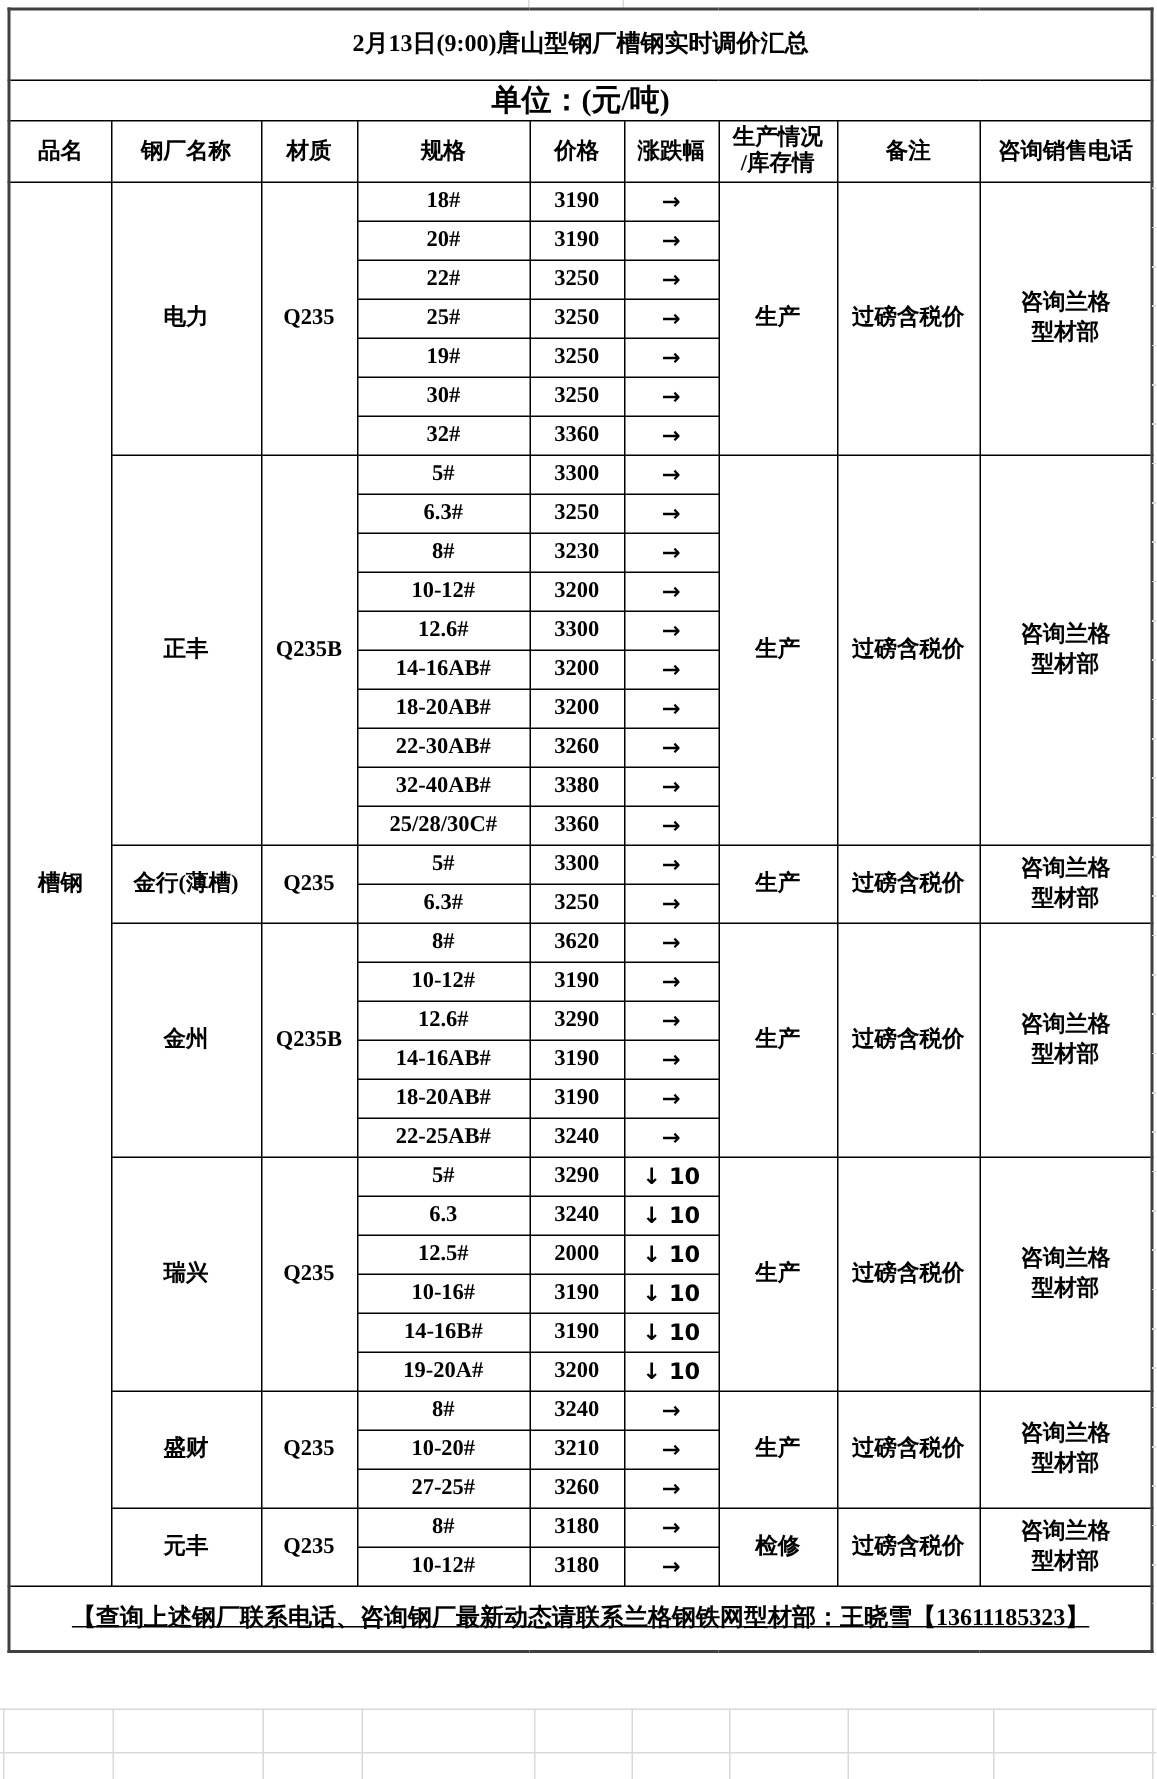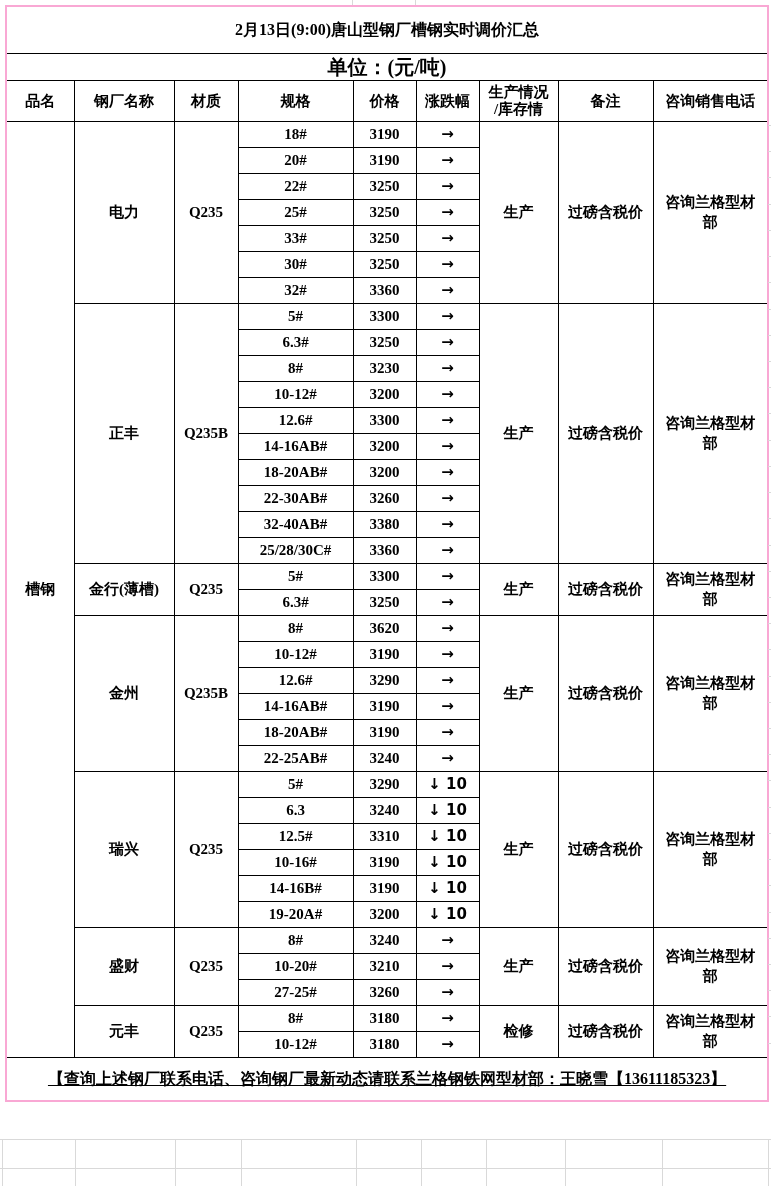--- a/index.html
+++ b/index.html
@@ -9,39 +9,39 @@
     background:#ffffff;
     overflow:hidden;
     font-family:"Liberation Serif","DejaVu Serif",serif;
     color:#000;
   }
   table.price-table{
     position:absolute;left:5px;top:5px;
     width:762px;
     border-collapse:collapse;
     table-layout:fixed;
-    border:2px solid #f9a8d4;
+    border:2px solid #404040;
   }
   td,th{
     border:1px solid #000;
     text-align:center;
     vertical-align:middle;
     font-weight:bold;
     font-size:15px;
     padding:0;
     line-height:1.25;
     overflow:hidden;
   }
   tr.title-row td{height:46px;font-size:16px;}
   tr.unit-row td{height:26px;font-size:20px;}
   tr.header-row th{height:40px;font-size:15px;}
   th.two-line{white-space:pre-line;line-height:1.15;}
   tr.data-row td{height:25px;}
   td.change-cell{font-family:"DejaVu Sans","Liberation Sans",sans-serif;font-size:15px;}
-  td.contact-cell{padding:0 7px;line-height:1.3;}
+  td.contact-cell{padding:0 22px;line-height:1.3;}
   td.note-cell{padding:0 2px;}
   tr.footer-row td{height:42px;font-size:16px;text-decoration:underline;}
   
   .grid-h{position:absolute;left:0;width:771px;height:1px;background:#d9d9d9;}
   .grid-v{position:absolute;width:1px;background:#d9d9d9;}
   .top-stub{position:absolute;top:0;height:5px;width:1px;background:#d9d9d9;}
   .right-stubs{
     position:absolute;left:768px;top:125px;width:3px;height:944px;
     background:repeating-linear-gradient(to bottom,#d9d9d9 0,#d9d9d9 1px,transparent 1px,transparent 26.22px);
   }
@@ -106,21 +106,21 @@
           <td class="spec-cell">22#</td>
           <td class="price-cell">3250</td>
           <td class="change-cell">→</td>
         </tr>
         <tr class="data-row">
           <td class="spec-cell">25#</td>
           <td class="price-cell">3250</td>
           <td class="change-cell">→</td>
         </tr>
         <tr class="data-row">
-          <td class="spec-cell">33#</td>
+          <td class="spec-cell">19#</td>
           <td class="price-cell">3250</td>
           <td class="change-cell">→</td>
         </tr>
         <tr class="data-row">
           <td class="spec-cell">30#</td>
           <td class="price-cell">3250</td>
           <td class="change-cell">→</td>
         </tr>
         <tr class="data-row">
           <td class="spec-cell">32#</td>
@@ -242,21 +242,21 @@
           <td class="note-cell" rowspan="6">过磅含税价</td>
           <td class="contact-cell" rowspan="6">咨询兰格型材部</td>
         </tr>
         <tr class="data-row">
           <td class="spec-cell">6.3</td>
           <td class="price-cell">3240</td>
           <td class="change-cell">↓ 10</td>
         </tr>
         <tr class="data-row">
           <td class="spec-cell">12.5#</td>
-          <td class="price-cell">3310</td>
+          <td class="price-cell">2000</td>
           <td class="change-cell">↓ 10</td>
         </tr>
         <tr class="data-row">
           <td class="spec-cell">10-16#</td>
           <td class="price-cell">3190</td>
           <td class="change-cell">↓ 10</td>
         </tr>
         <tr class="data-row">
           <td class="spec-cell">14-16B#</td>
           <td class="price-cell">3190</td>

